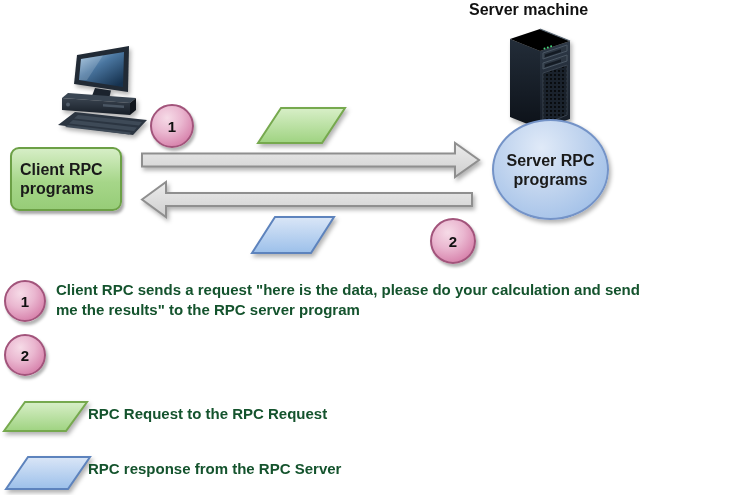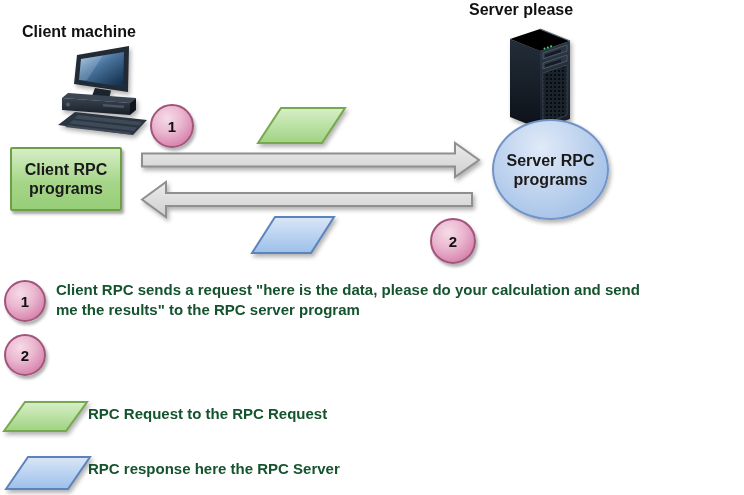--- a/index.html
+++ b/index.html
@@ -8,23 +8,23 @@
     font-family:"Liberation Sans","DejaVu Sans",sans-serif;color:#1a1a1a;
   }
   .abs{position:absolute;}
   .title{font-size:16px;font-weight:bold;color:#111;white-space:nowrap;}
   .machine-title-client{left:22px;top:23px;}
   .machine-title-server{left:469px;top:1px;}
 
   .client-box{
     left:10px;top:147px;width:112px;height:64px;box-sizing:border-box;
     background:linear-gradient(#d6eec6,#a6d689 55%,#97cd78);
-    border:2px solid #6ca046;border-radius:2px;
+    border:2px solid #6ca046;border-radius:9px;
     box-shadow:2px 3px 3px rgba(0,0,0,0.35);
-    display:flex;align-items:center;justify-content:center;text-align:center;
+    display:flex;align-items:center;justify-content:center;text-align:left;
     font-size:16px;font-weight:bold;line-height:19px;padding:14px 8px;
   }
   .server-circle{
     left:492px;top:119px;width:117px;height:101px;box-sizing:border-box;
     background:radial-gradient(ellipse at 42% 28%,#e0eaf8 0%,#bfd3ee 45%,#93b7e5 100%);
     border:2px solid #7493c7;border-radius:50%;
     box-shadow:2px 3px 4px rgba(0,0,0,0.3);
     display:flex;align-items:center;justify-content:center;text-align:center;
     font-size:16px;font-weight:bold;line-height:19px;padding:0 10px;
   }
@@ -82,22 +82,21 @@
 
     <g class="shadowed">
       <polygon points="258,143 281,108 345,108 322,143" fill="url(#gGreen)" stroke="#76a94e" stroke-width="2"></polygon>
     </g>
 
     <g class="shadowed">
       <polygon points="252,253 275,217 334,217 311,253" fill="url(#gBlue)" stroke="#5d83bd" stroke-width="2"></polygon>
     </g>
   </svg>
 
-  <div class="abs title machine-title-client">Client machine</div>
-  <div class="abs title machine-title-server">Server please</div>
+  <div class="abs title machine-title-server">Server machine</div>
 
   <svg class="abs shadowed" style="left:45px;top:46px" width="105" height="95" viewBox="0 0 105 95">
     <defs>
       <linearGradient id="scr" x1="0" y1="0" x2="0.8" y2="1">
         <stop offset="0" stop-color="#a9c9e4"></stop>
           <stop offset="0.45" stop-color="#4a76a0"></stop>
           <stop offset="1" stop-color="#16324f"></stop>
       </linearGradient>
       <linearGradient id="caseg" x1="0" y1="0" x2="0" y2="1">
         <stop offset="0" stop-color="#39434f"></stop>
@@ -183,15 +182,15 @@
 
   <svg class="abs shadowed" style="left:2px;top:453px" width="94" height="40" viewBox="0 0 94 40">
     <defs>
       <linearGradient id="gBlue2" x1="0" y1="0" x2="0" y2="1">
         <stop offset="0" stop-color="#dae6f7"></stop>
           <stop offset="1" stop-color="#9cc0ea"></stop>
       </linearGradient>
     </defs>
     <polygon points="4,36 26,4 88,4 66,36" fill="url(#gBlue2)" stroke="#5d83bd" stroke-width="2"></polygon>
   </svg>
-  <div class="abs legend-text legend-text-4">RPC response here the RPC Server</div>
+  <div class="abs legend-text legend-text-4">RPC response from the RPC Server</div>
 
 </div>
 
 </body></html>

